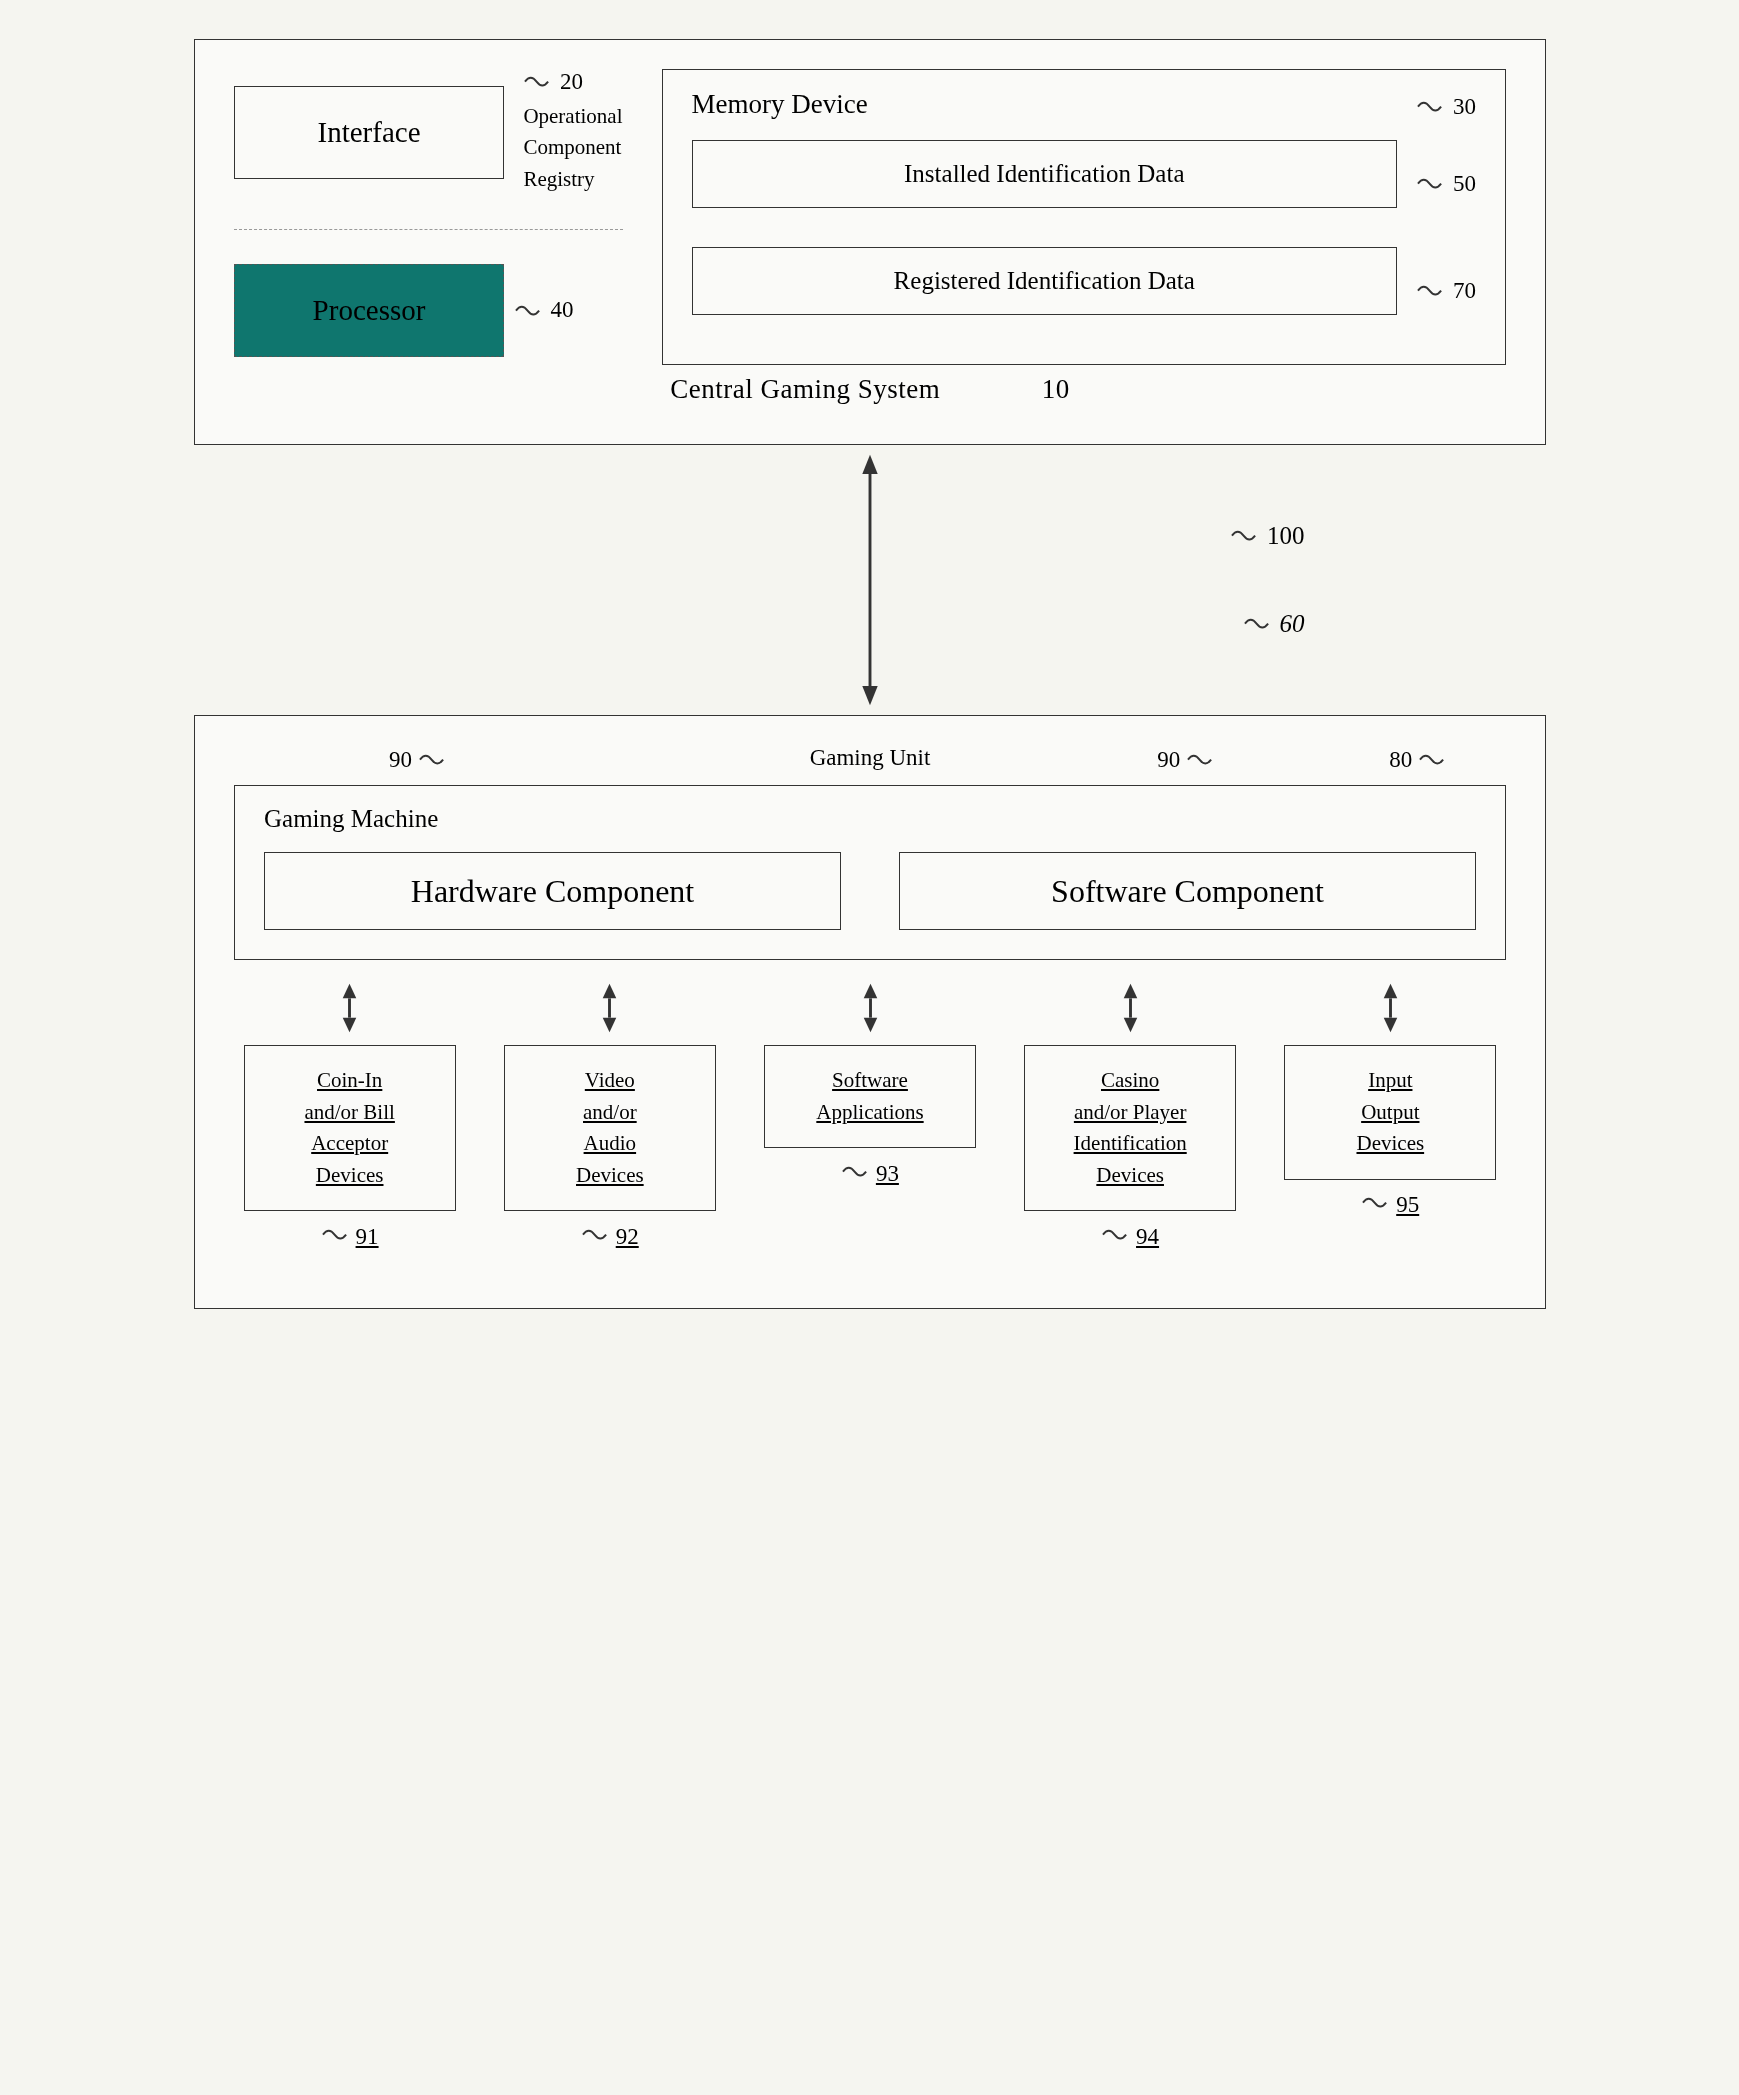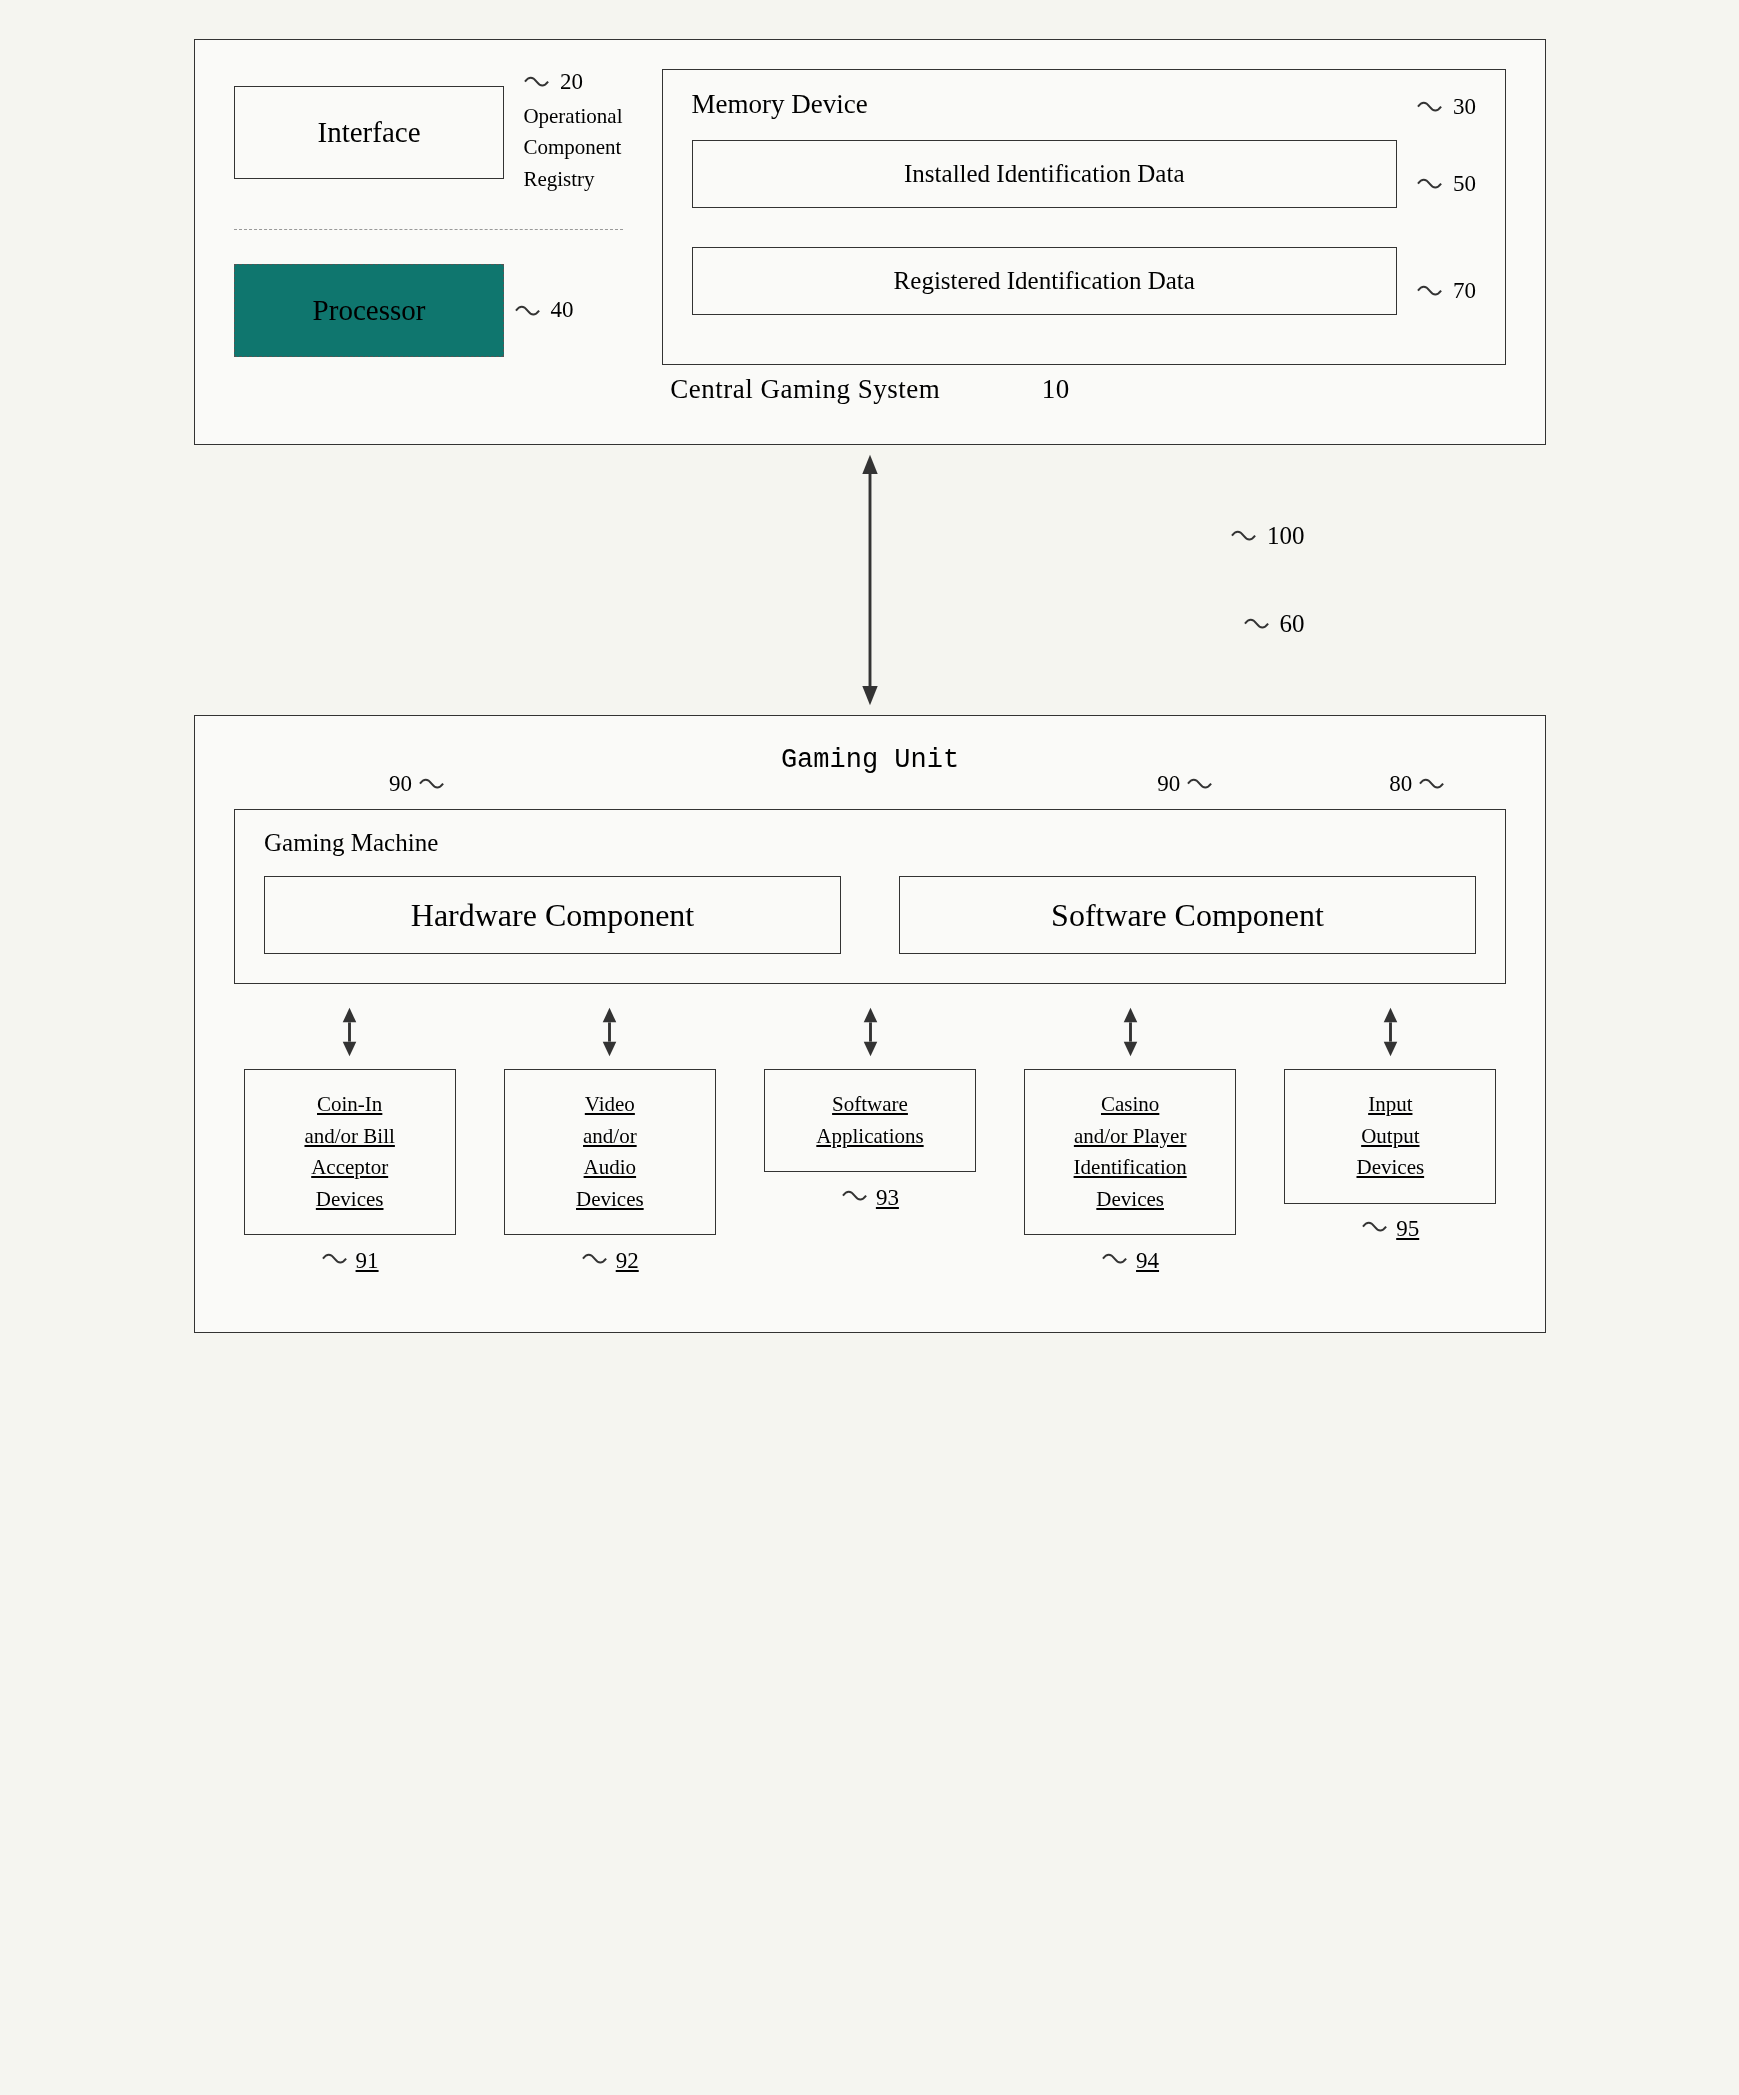--- a/index.html
+++ b/index.html
@@ -87,23 +87,22 @@
     
     .gu-outer {
       width: 1352px;
       border: 1.9px solid #333;
       padding: 29px 39px 58px 39px;
       position: relative;
       background: #fafaf8;
     }
     .gu-label {
       text-align: center;
-      font-size: 27px;
-      margin-bottom: 34px;
-      font-family: Liberation Mono, monospace;
+      font-size: 23px;
+      margin-bottom: 14px;
     }
     .gm-outer {
       border: 1.9px solid #333;
       padding: 19.3px 29px 29px 29px;
       position: relative;
       background: #fafaf8;
     }
     .gm-label {
       font-size: 25px;
       margin-bottom: 19.3px;
@@ -256,21 +255,21 @@
       <svg width="29" height="19.3" class="squiggle" viewBox="0 0 30 20">
         <path d="M2,10 Q8,2 14,10 Q20,18 26,10" fill="none" stroke="#333" stroke-width="2"></path>
       </svg>
       <span style="font-size:25px;">100</span>
     </div>
 
     <div style="position:absolute; right:338px; bottom:77px; display:flex; align-items:center; gap:7.7px;">
       <svg width="29" height="19.3" class="squiggle" viewBox="0 0 30 20">
         <path d="M2,10 Q8,2 14,10 Q20,18 26,10" fill="none" stroke="#333" stroke-width="2"></path>
       </svg>
-      <span style="font-size:25px;">60</span>
+      <span style="font-size:25px;font-style:italic;">60</span>
     </div>
   </div>
 
   <div class="gu-outer">
     <div class="gu-label">
       <span>Gaming Unit</span>
     </div>
 
     <div class="gm-outer" style="position:relative;">
 

